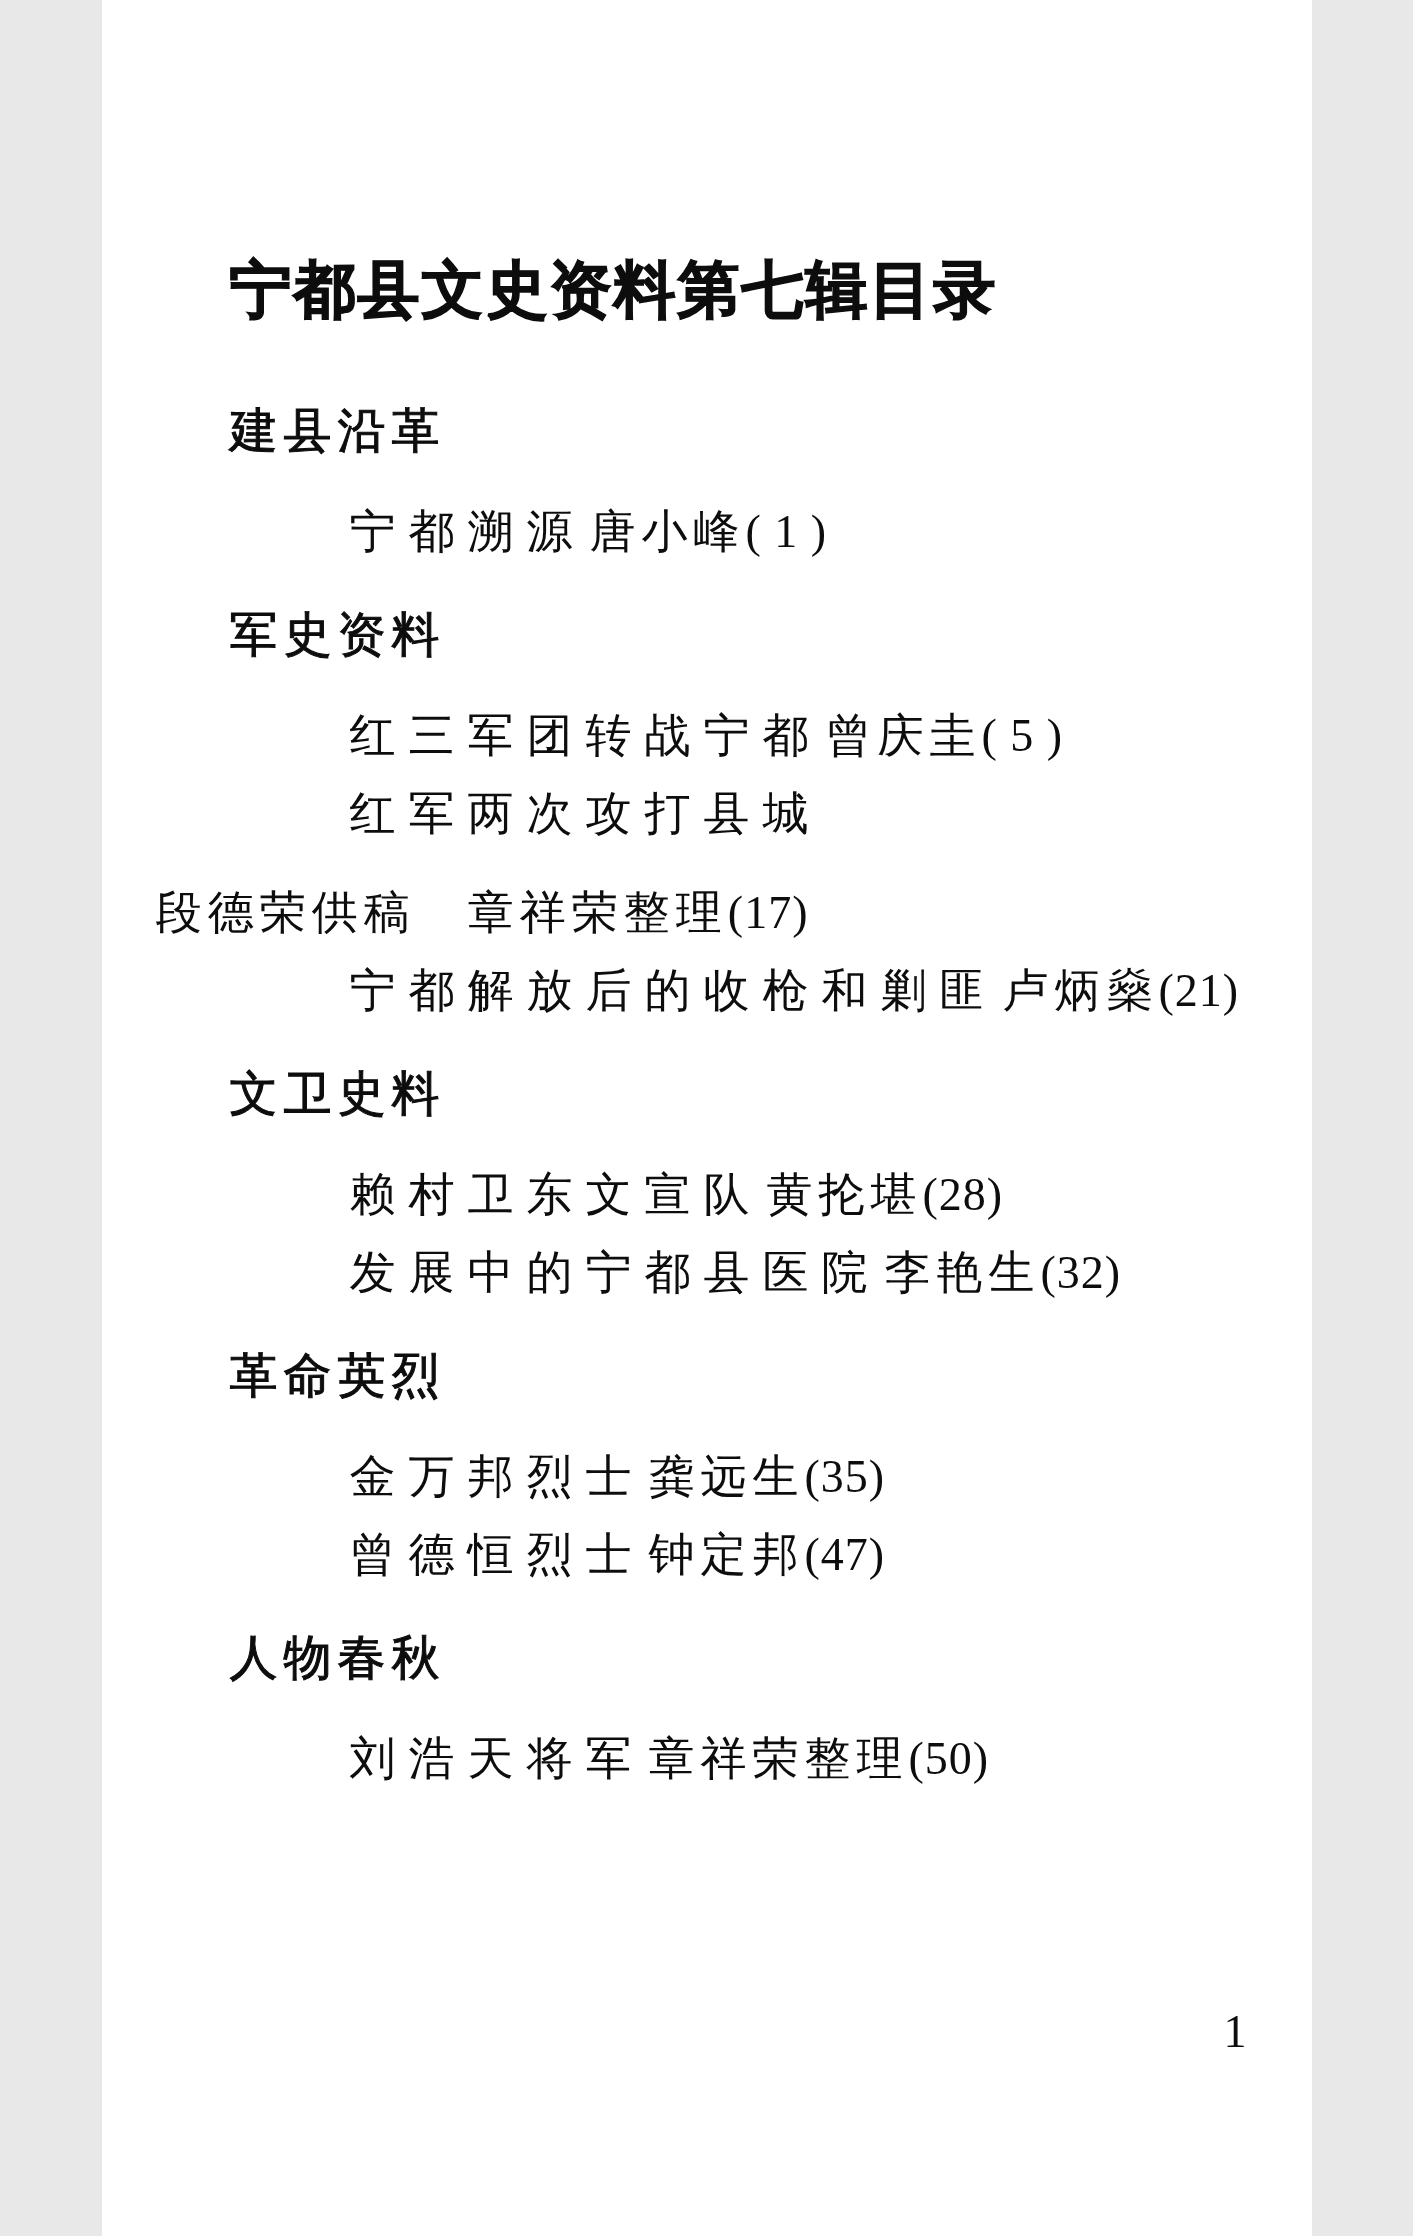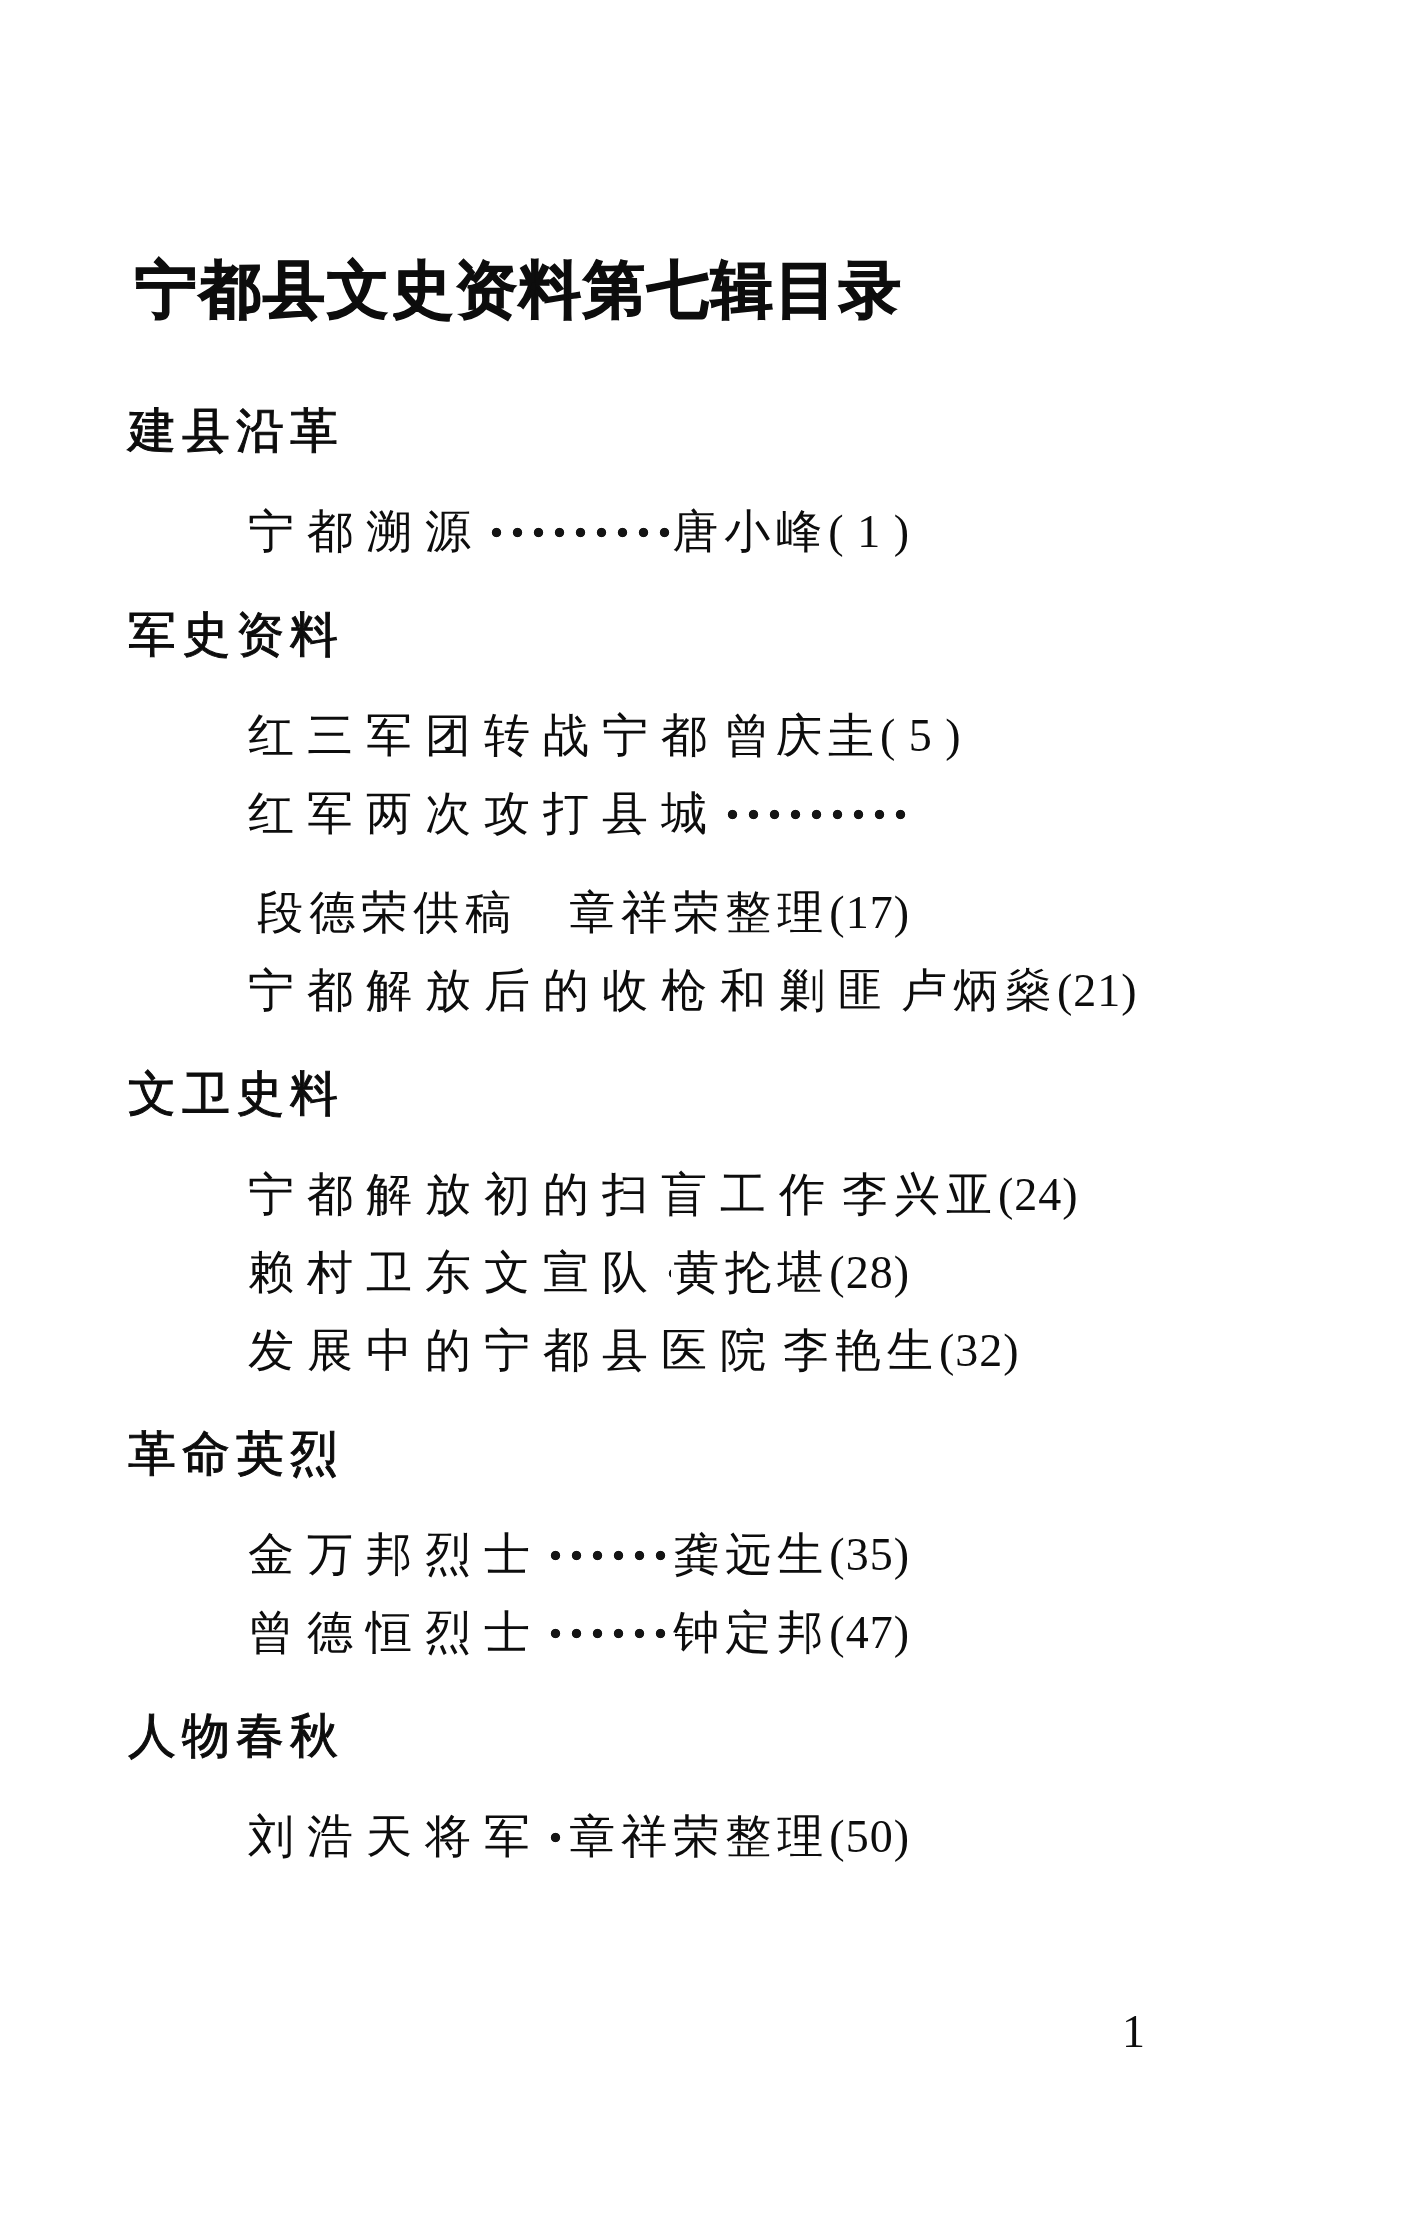--- a/index.html
+++ b/index.html
@@ -2,21 +2,21 @@
 <html><head>
 <meta charset="utf-8">
 <style>
   html, body {
     margin: 0;
     padding: 0;
     background: #e8e8e8;
   }
   .page {
     position: relative;
-    width: 1413px;
+    width: 1210px;
     height: 2236px;
     margin: 0 auto;
     background: #ffffff;
     color: #0d0d0d;
     overflow: hidden;
   }
   .content {
     padding: 250px 503px 0 128px; 
   }
   .doc-title {
@@ -122,26 +122,20 @@
     </div>
     <div class="entry">
       <span class="entry-title">宁都解放后的收枪和剿匪</span>
       <span class="leader"></span>
       <span class="entry-author">卢炳燊</span>
       <span class="entry-page">(21)</span>
     </div>
 
     <div class="section-label">文卫史料</div>
     <div class="entry">
-      <span class="entry-title">宁都解放初的扫盲工作</span>
-      <span class="leader"></span>
-      <span class="entry-author">李兴亚</span>
-      <span class="entry-page">(24)</span>
-    </div>
-    <div class="entry">
       <span class="entry-title">赖村卫东文宣队</span>
       <span class="leader"></span>
       <span class="entry-author">黄抡堪</span>
       <span class="entry-page">(28)</span>
     </div>
     <div class="entry">
       <span class="entry-title">发展中的宁都县医院</span>
       <span class="leader"></span>
       <span class="entry-author">李艳生</span>
       <span class="entry-page">(32)</span>

